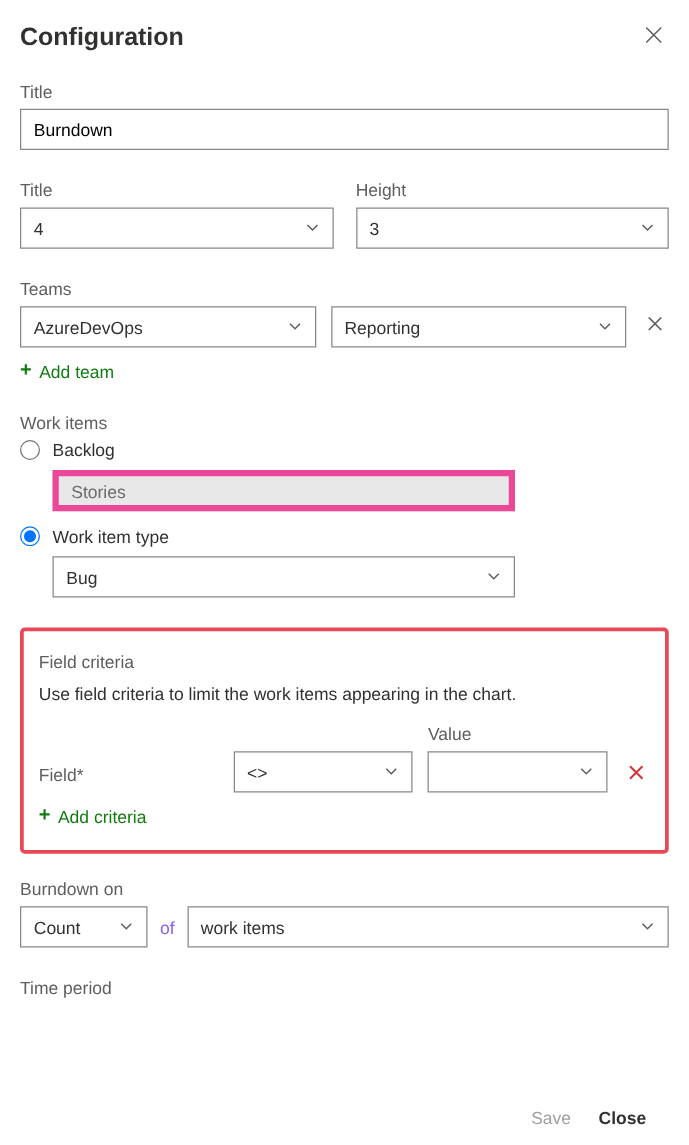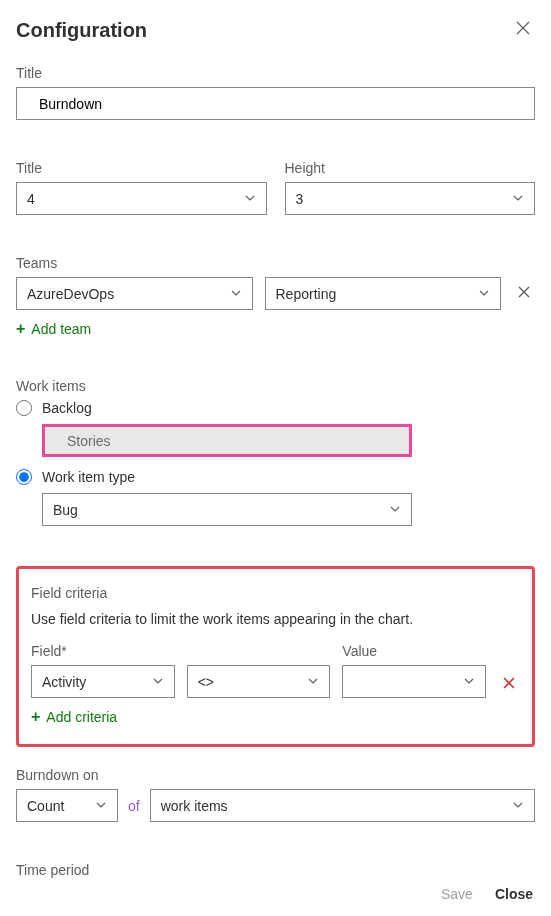--- a/index.html
+++ b/index.html
@@ -30,33 +30,33 @@
       color: #605e5c;
       padding: 4px;
     }
     .field-label {
       font-size: 14px;
       color: #605e5c;
       margin-bottom: 6px;
       display: block;
     }
     .field-group {
-      margin-bottom: 40px;
+      margin-bottom: 24px;
     }
     .text-input {
       width: 100%;
       border: 1px solid #8a8886;
-      padding: 6px 22px;
+      padding: 6px 10px;
       font-size: 14px;
       font-family: inherit;
       height: 33px;
     }
     .text-input.disabled {
       background: #e8e8e8;
-      border: 3px solid #ec4899;
+      border: 5px solid #ec4899;
       color: #6b6a68;
     }
     .select-box {
       position: relative;
       border: 1px solid #8a8886;
       height: 33px;
       display: flex;
       align-items: center;
       padding: 0 30px 0 10px;
       cursor: pointer;
@@ -147,21 +147,21 @@
       display: flex;
       align-items: center;
       gap: 10px;
     }
     .burndown-row .select-box:first-child { width: 102px; }
     .burndown-row .of-text { color: #8b5cf6; }
     .burndown-row .select-box:last-child { flex: 1; }
     .footer {
       position: absolute;
       bottom: 14px;
-      right: 18px;
+      right: 34px;
       display: flex;
       gap: 22px;
       align-items: center;
     }
     .footer .save {
       color: #a19f9d;
       cursor: default;
     }
     .footer .close {
       font-weight: 600;
@@ -268,28 +268,20 @@
     </div>
   </div>
 </div>
 
 <div class="highlight-box">
   <div class="section-title">Field criteria</div>
   <div class="helper-text">Use field criteria to limit the work items appearing in the chart.</div>
   <div class="criteria-row">
     <div class="criteria-col">
       <label>Field*</label>
-      <div class="select-box">
-        <span>Activity</span>
-        <span class="chevron">
-          <svg class="chev" viewBox="0 0 12 12">
-              <path d="M2 4 L6 8 L10 4" stroke="#605e5c" stroke-width="1.2" fill="none"></path>
-            </svg>
-        </span>
-      </div>
     </div>
     <div class="criteria-col">
       <label>&nbsp;</label>
       <div class="select-box">
         <span>&lt;&gt;</span>
         <span class="chevron">
           <svg class="chev" viewBox="0 0 12 12">
               <path d="M2 4 L6 8 L10 4" stroke="#605e5c" stroke-width="1.2" fill="none"></path>
             </svg>
         </span>

